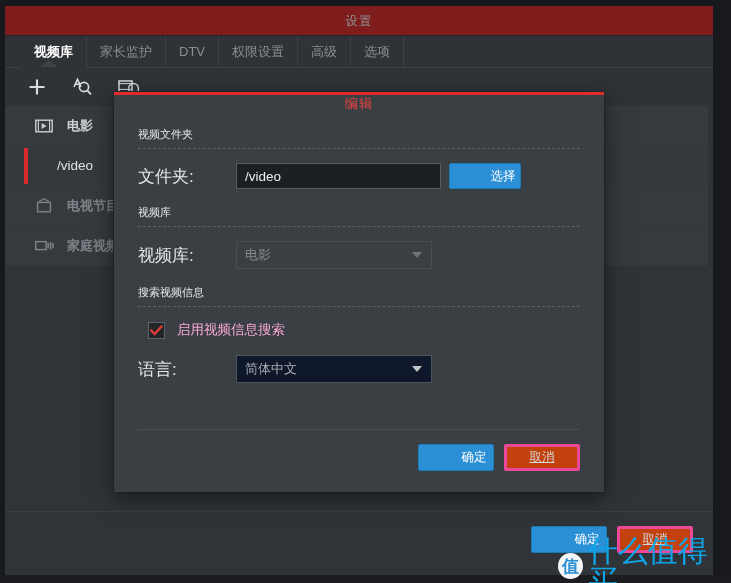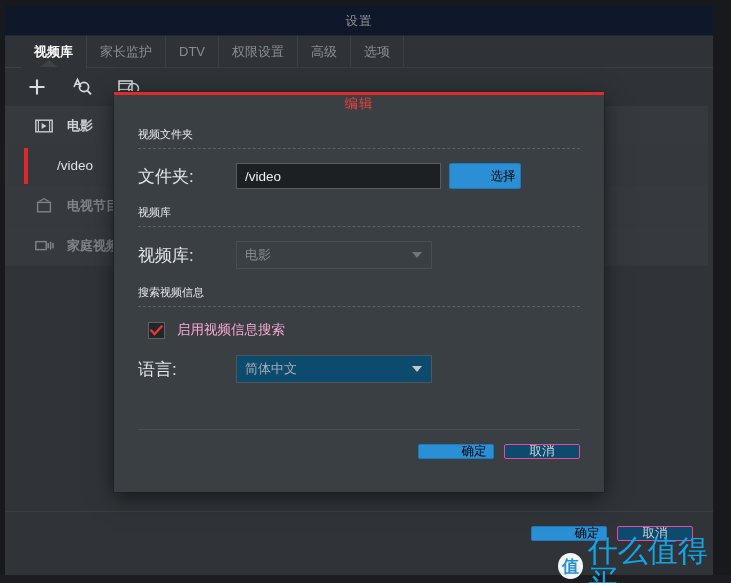--- a/index.html
+++ b/index.html
@@ -47,21 +47,21 @@
   .win {
     position: absolute;
     left: 5px; top: 6px;
     width: 708px; height: 568px;
     background: #303438;
     overflow: hidden;
   }
   .win-titlebar {
     position: relative;
     height: 29px;
-    background: #0f172a;
+    background: #7f1d1d;
     border-bottom: 1px solid #25282b;
   }
   .win-title {
     position: absolute;
     left: 0; right: 0; top: 7px;
     text-align: center;
     font-size: 12.5px;
     color: #8d9297;
     letter-spacing: 1px;
   }
@@ -195,27 +195,28 @@
     border-radius: 2px;
     display: flex;
     align-items: center;
     justify-content: center;
     cursor: default;
     box-sizing: border-box;
   }
   .btn-primary {
     background: #2a8fd4;
     border: 1px solid #1f7ab8;
-    color: #000000;
+    color: #ffffff;
     padding-left: 36px;
   }
   .btn-secondary {
-    background: #0c4a6e;
-    border: 1px solid #ec4899;
+    background: #c2410c;
+    border: 3px solid #ec4899;
     color: #d5d9dc;
+    text-decoration: underline;
   }
 
   
   .dialog {
     position: absolute;
     left: 114px;
     top: 92px;
     width: 490px;
     height: 400px;
     background: #3a3f44;
@@ -266,21 +267,21 @@
   }
   .choose-btn {
     width: 72px;
     height: 26px;
     margin-left: 8px;
   }
   .select {
     position: relative;
     width: 196px;
     height: 28px;
-    background: #0c4a6e;
+    background: #0f172a;
     border: 1px solid #4f555b;
     box-sizing: border-box;
     display: flex;
     align-items: center;
     padding: 0 8px;
     font-size: 13px;
     color: #a9aeb3;
     cursor: default;
   }
   .select.disabled {
@@ -329,21 +330,21 @@
     border-top: 1px solid #4a4f55;
   }
   .dlg-footer-btns {
     position: absolute;
     right: 0; top: 14px;
     display: flex;
     gap: 10px;
   }
   .dlg-btn {
     width: 76px;
-    height: 15px;
+    height: 27px;
   }
 
   
   .watermark {
     position: absolute;
     left: 558px;
     top: 536px;
     display: flex;
     align-items: center;
     gap: 5px;

